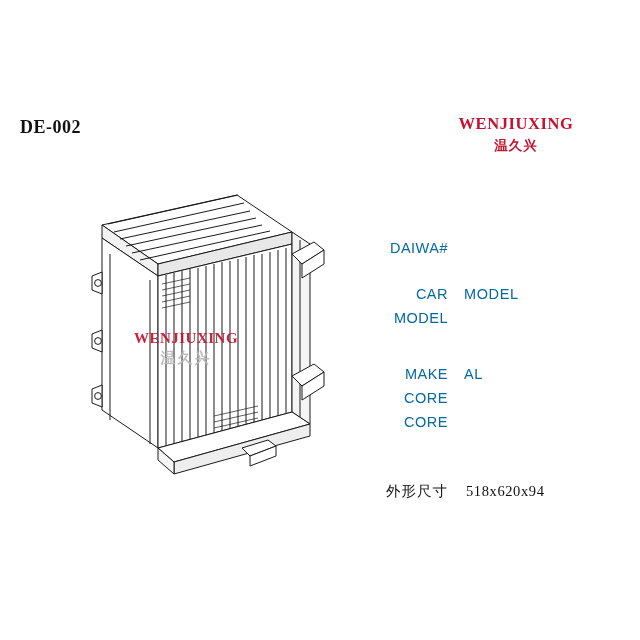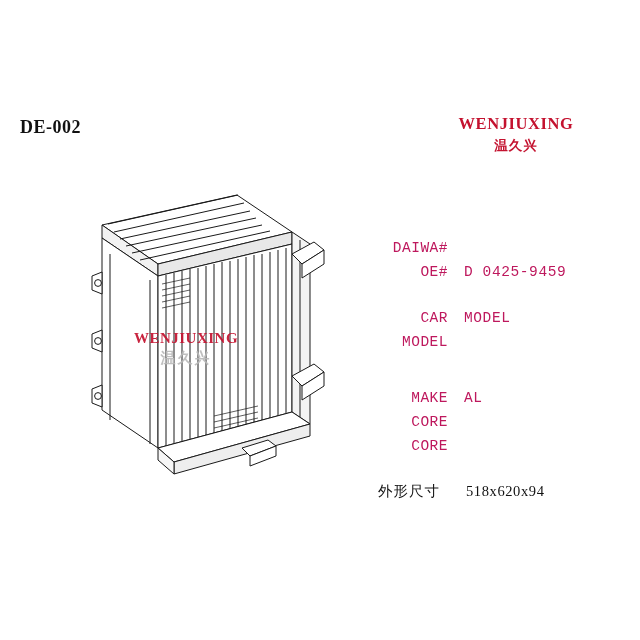--- a/index.html
+++ b/index.html
@@ -97,23 +97,23 @@
     margin-top: 2px;
     opacity: 0.9;
   }
 
   
   .spec {
     position: absolute;
     left: 370px;
     top: 240px;
     width: 250px;
-    font-family: Liberation Mono, monospace;
+    font-family: Liberation Sans, sans-serif;
     font-size: 14.5px;
-    color: #be185d;
+    color: #0369a1;
   }
   .spec-row {
     display: flex;
     align-items: baseline;
     height: 24px;
   }
   .spec-label {
     width: 78px;
     text-align: right;
     padding-right: 16px;
@@ -139,21 +139,21 @@
     display: flex;
     align-items: baseline;
     font-size: 14.5px;
     color: #111111;
   }
   .dim-label {
     font-family: "DejaVu Sans", sans-serif;
     font-size: 14.5px;
     letter-spacing: 1px;
     width: 78px;
-    text-align: center;
+    text-align: right;
   }
   .dim-value {
     font-family: "Liberation Serif", serif;
     padding-left: 18px;
     letter-spacing: 0.6px;
   }
 </style>
 </head>
 <body>
 
@@ -248,24 +248,20 @@
     <div class="watermark-cjk">温久兴</div>
   </div>
 
   <div class="spec">
 
     <div class="spec-row">
       <span class="spec-label">DAIWA#</span>
       <span class="spec-value"></span>
     </div>
 
-    <div class="spec-row">
-      <span class="spec-label">OE#</span>
-      <span class="spec-value">D 0425-9459</span>
-    </div>
 
     <div class="spec-gap"></div>
 
     <div class="spec-row">
       <span class="spec-label">CAR</span>
       <span class="spec-value">MODEL</span>
     </div>
 
     <div class="spec-row">
       <span class="spec-label">MODEL</span>

